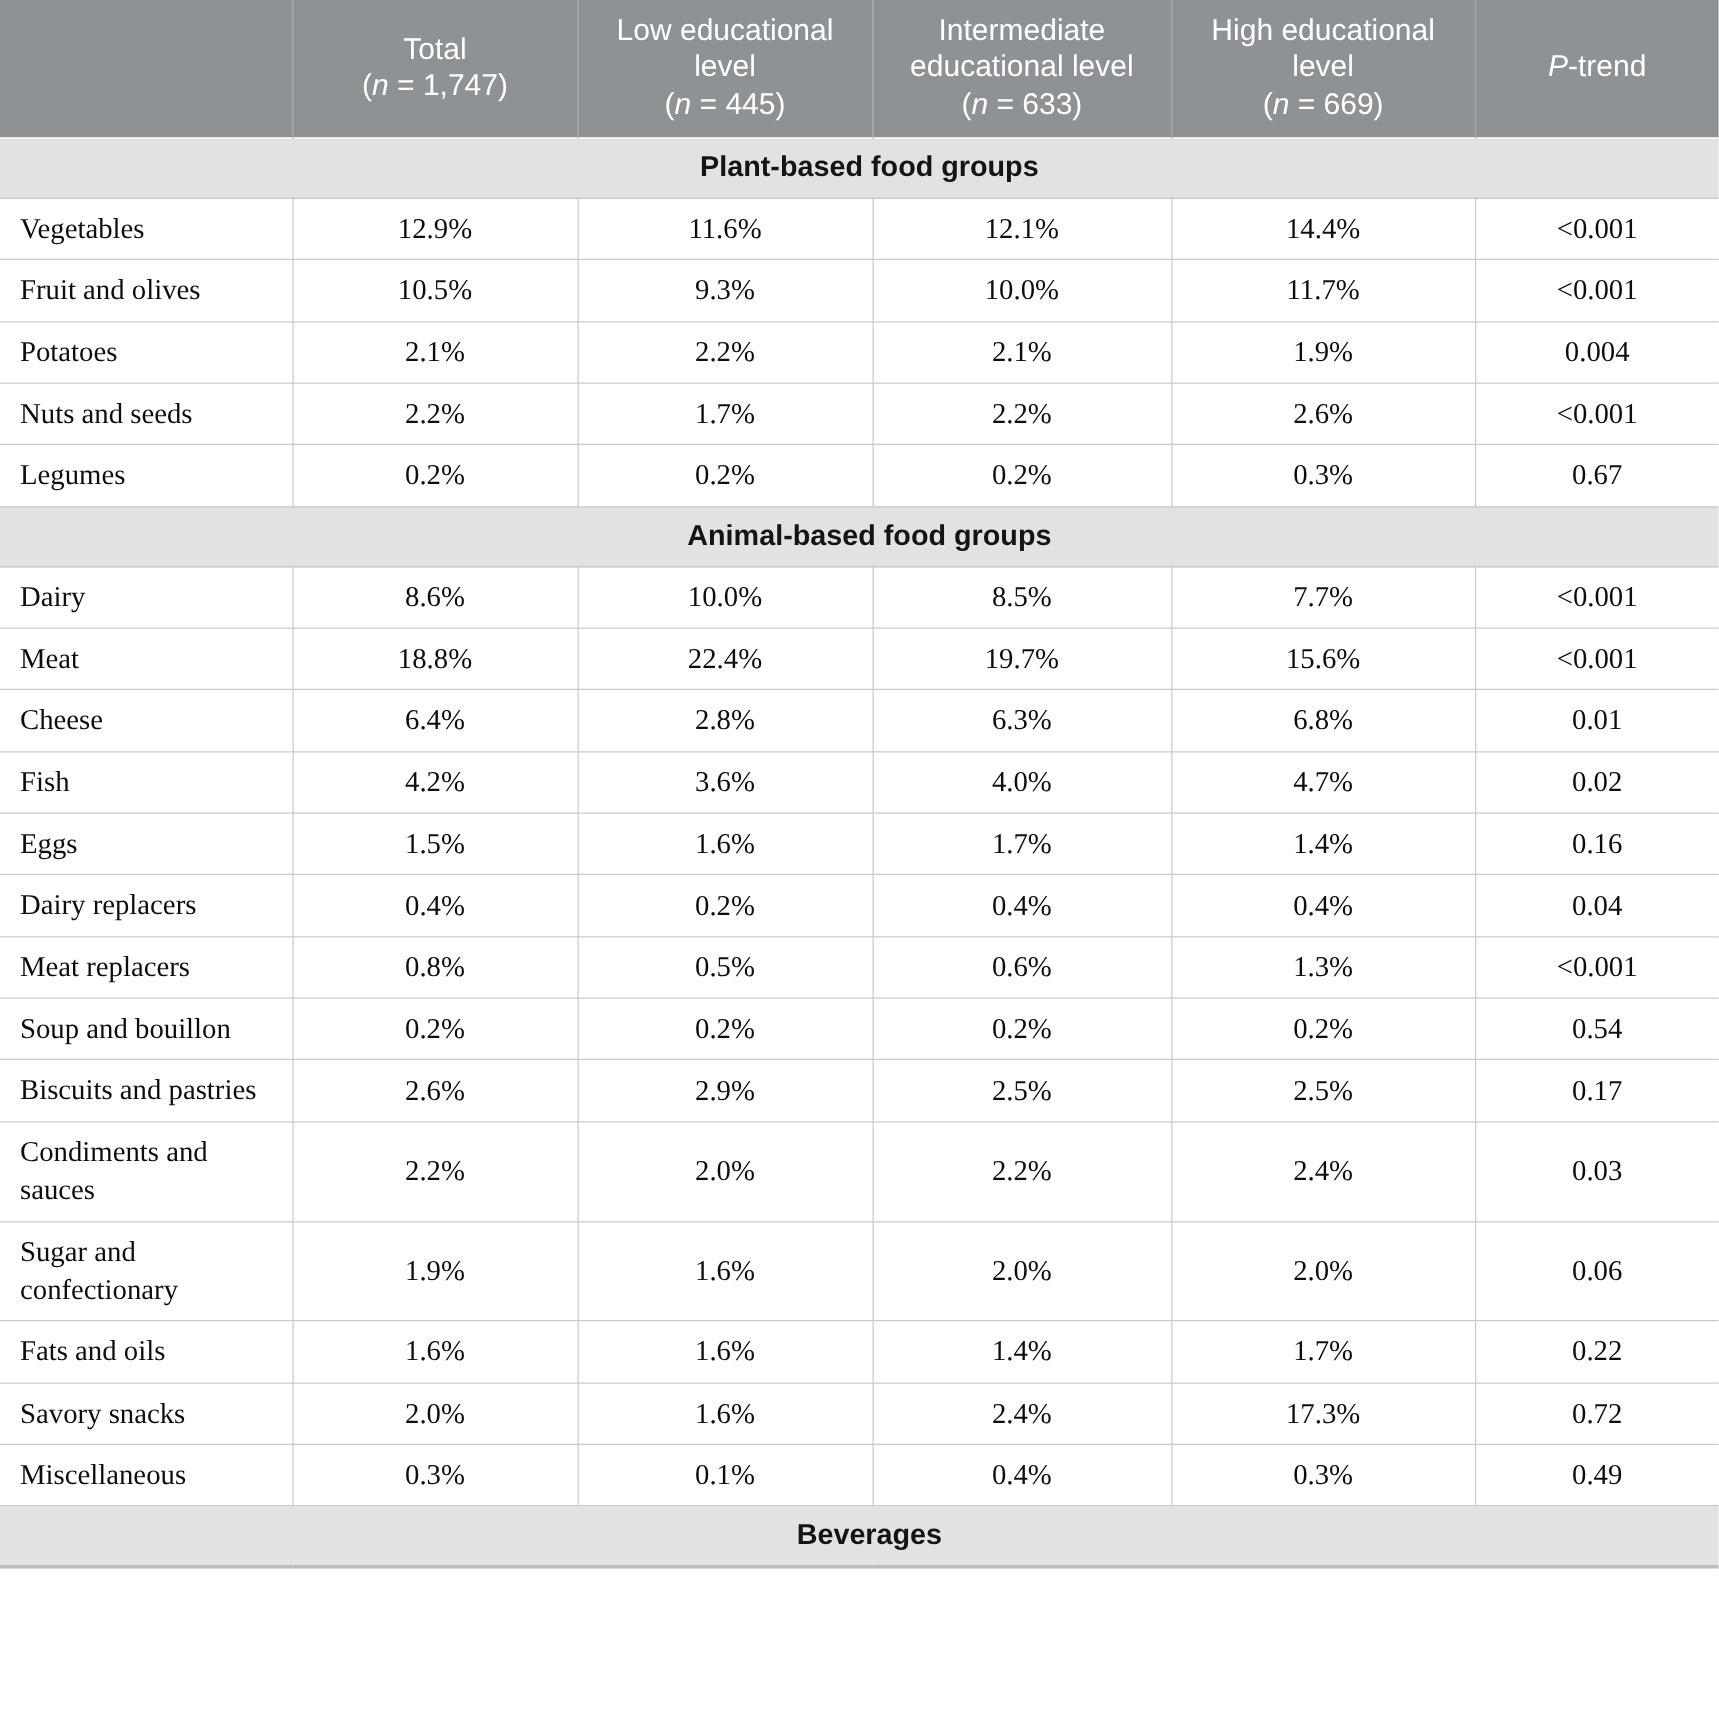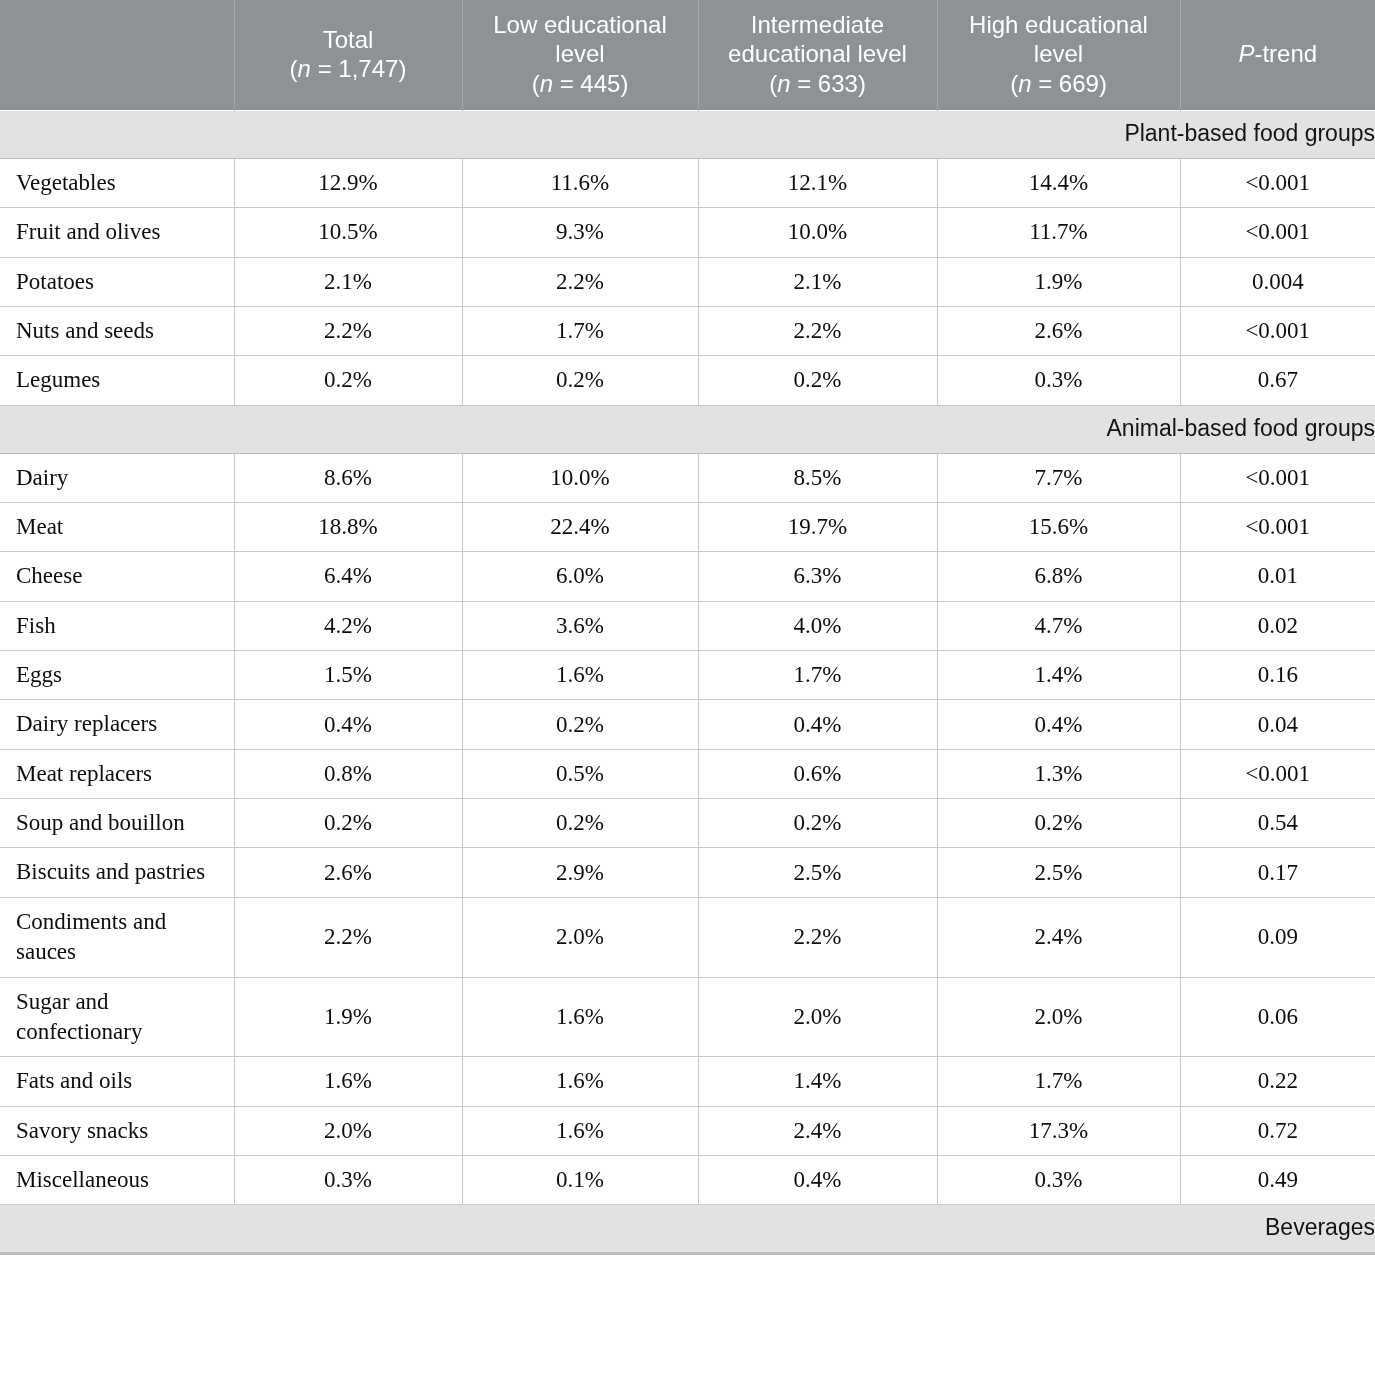--- a/index.html
+++ b/index.html
@@ -49,23 +49,23 @@
   }
   thead th:last-child { border-right: none; }
   thead th .sub { display: block; white-space: nowrap; }
   .ital { font-style: italic; }
 
   
   tr.section-row td {
     background: #e2e2e2;
     font-family: "Liberation Sans", "DejaVu Sans", sans-serif;
     font-size: 23px;
-    font-weight: 400;
+    font-weight: 700;
     color: #141414;
-    text-align: right;
+    text-align: center;
     padding: 9px 0 11px 16px;
     border-top: 1px solid #ffffff;
     border-bottom: 1px solid #b9bcbe;
     height: 46px;
     box-sizing: border-box;
   }
 
   
   tbody tr.data-row td {
     font-family: "Liberation Serif", "DejaVu Serif", serif;
@@ -185,21 +185,21 @@
           <td class="rowlabel">Meat</td>
           <td>18.8%</td>
           <td>22.4%</td>
           <td>19.7%</td>
           <td>15.6%</td>
           <td>&lt;0.001</td>
         </tr>
         <tr class="data-row">
           <td class="rowlabel">Cheese</td>
           <td>6.4%</td>
-          <td>6.0%</td>
+          <td>2.8%</td>
           <td>6.3%</td>
           <td>6.8%</td>
           <td>0.01</td>
         </tr>
         <tr class="data-row">
           <td class="rowlabel">Fish</td>
           <td>4.2%</td>
           <td>3.6%</td>
           <td>4.0%</td>
           <td>4.7%</td>
@@ -244,21 +244,21 @@
           <td>2.5%</td>
           <td>2.5%</td>
           <td>0.17</td>
         </tr>
         <tr class="data-row">
           <td class="rowlabel">Condiments and sauces</td>
           <td>2.2%</td>
           <td>2.0%</td>
           <td>2.2%</td>
           <td>2.4%</td>
-          <td>0.09</td>
+          <td>0.03</td>
         </tr>
         <tr class="data-row">
           <td class="rowlabel">Sugar and confectionary</td>
           <td>1.9%</td>
           <td>1.6%</td>
           <td>2.0%</td>
           <td>2.0%</td>
           <td>0.06</td>
         </tr>
         <tr class="data-row">

